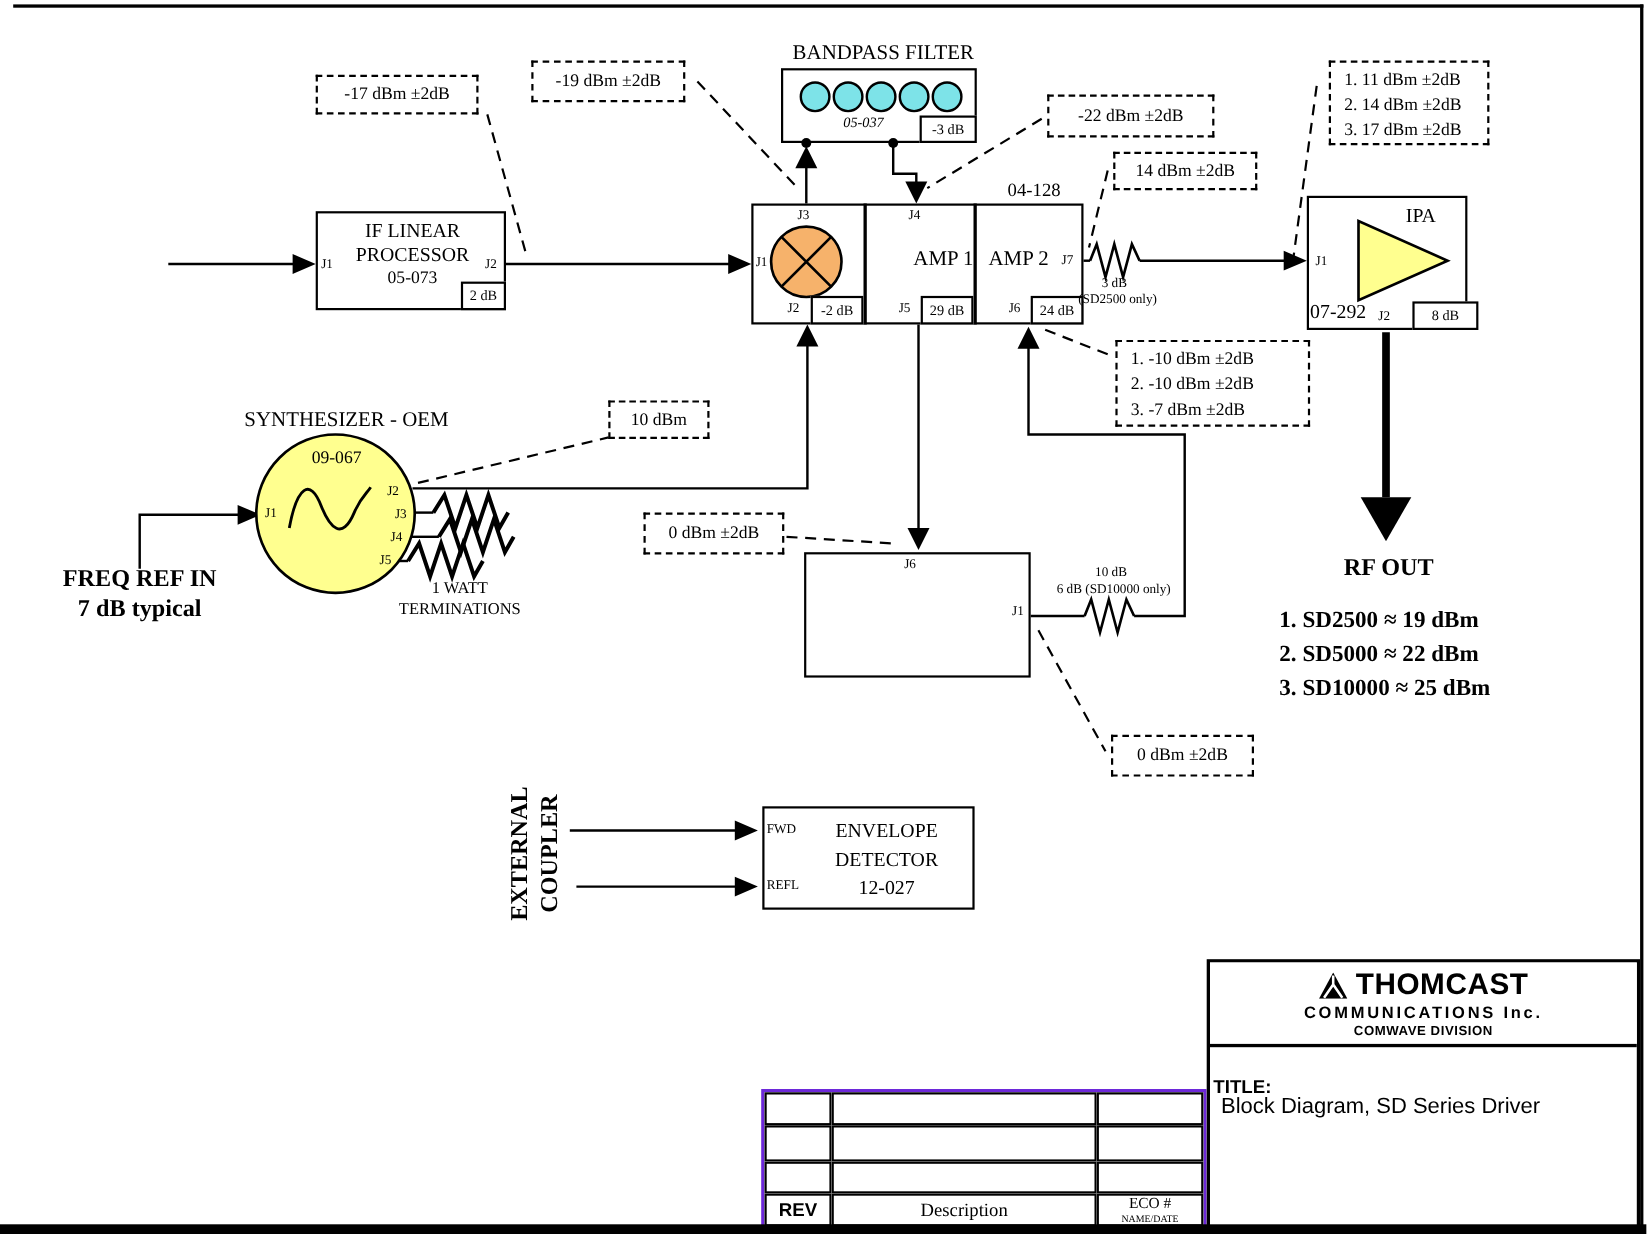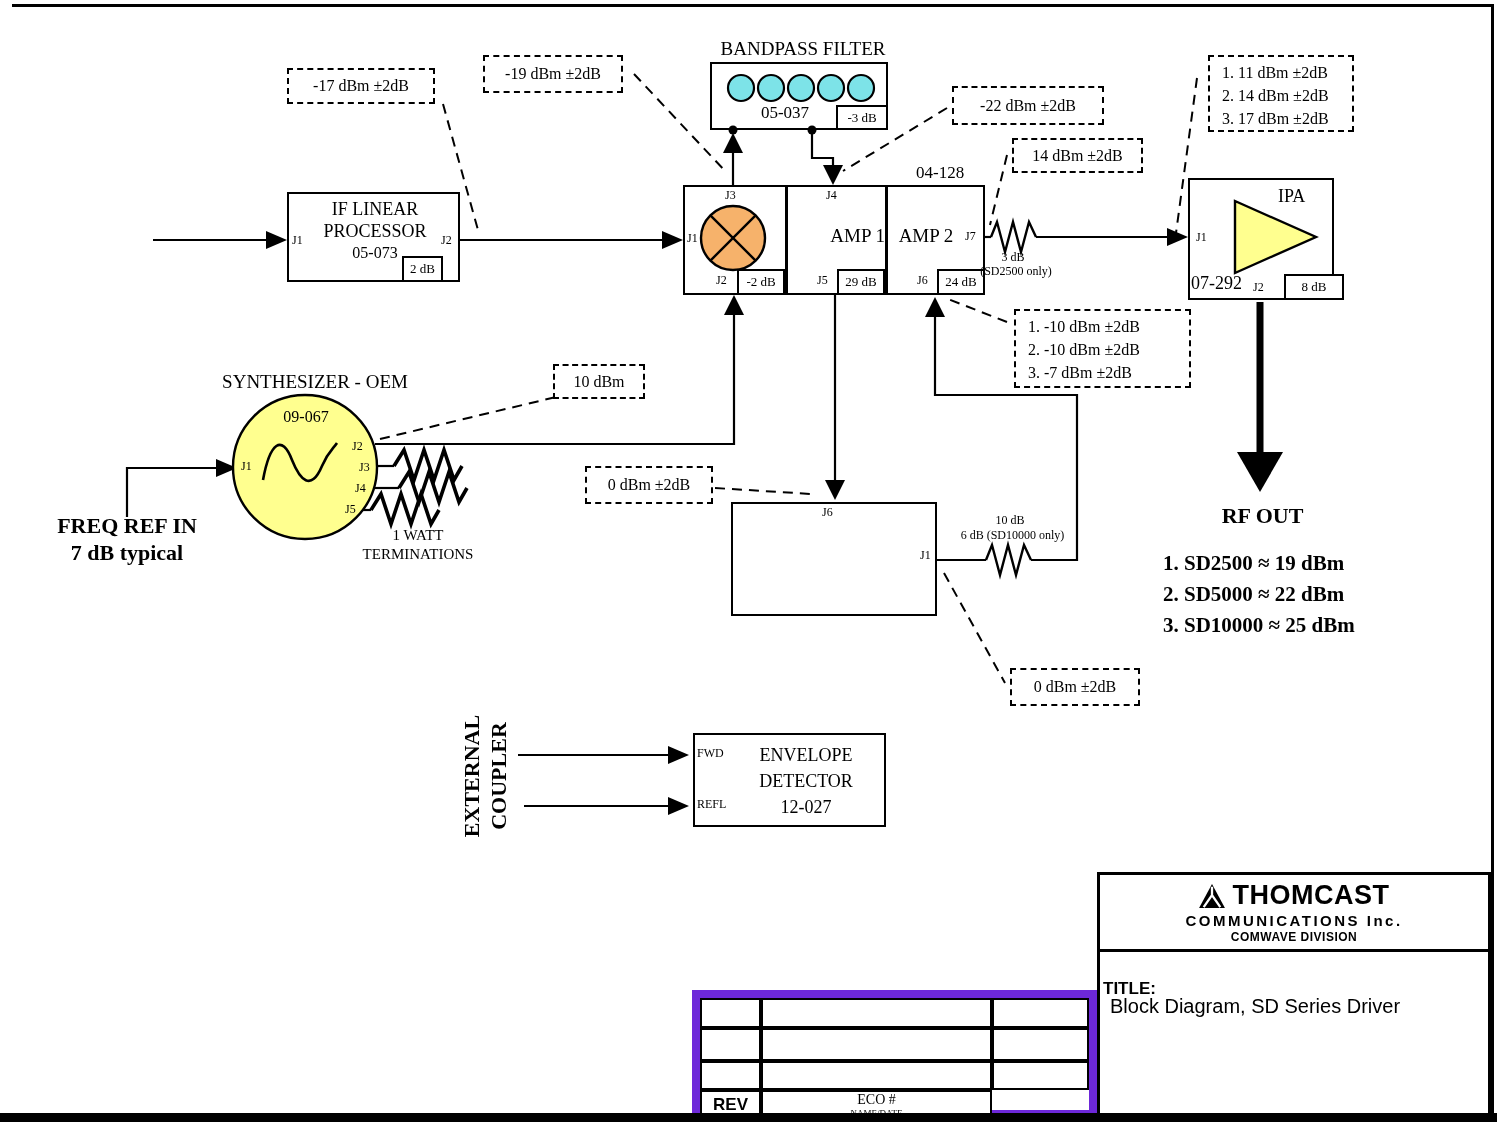--- a/index.html
+++ b/index.html
@@ -125,25 +125,25 @@
   </div>
 
   <div class="abs box" style="left:287px;top:192px;width:173px;height:90px;"></div>
   <div class="abs" style="left:300px;top:198px;width:150px;text-align:center;font-size:18px;line-height:22px;">
     <div>IF LINEAR</div>
     <div>PROCESSOR</div>
     <div style="font-size:16px;">05-073</div>
   </div>
   <div class="abs port" style="left:292px;top:233px;">J1</div>
   <div class="abs port" style="left:441px;top:233px;">J2</div>
-  <div class="abs lossbox" style="left:402px;top:256px;width:41px;height:26px;">2 dB</div>
+  <div class="abs lossbox" style="left:419px;top:256px;width:41px;height:26px;">2 dB</div>
 
   <div class="abs blocktitle" style="left:707px;top:38px;width:192px;">BANDPASS FILTER</div>
   <div class="abs box" style="left:710px;top:62px;width:178px;height:68px;"></div>
-  <div class="abs" style="left:745px;top:103px;width:80px;text-align:center;font-size:17px;">05-037</div>
+  <div class="abs" style="left:745px;top:103px;width:80px;text-align:center;font-size:13px;font-style:italic;">05-037</div>
   <div class="abs lossbox" style="left:836px;top:105px;width:52px;height:25px;">-3 dB</div>
 
   <div class="abs dbox" style="left:287px;top:68px;width:148px;height:36px;">-17 dBm ±2dB</div>
   <div class="abs dbox" style="left:483px;top:55px;width:140px;height:38px;">-19 dBm ±2dB</div>
   <div class="abs dbox" style="left:952px;top:86px;width:152px;height:39px;">-22 dBm ±2dB</div>
   <div class="abs dbox" style="left:1012px;top:138px;width:131px;height:35px;">14 dBm ±2dB</div>
   <div class="abs dbox" style="left:553px;top:364px;width:92px;height:35px;">10 dBm</div>
   <div class="abs dbox" style="left:585px;top:466px;width:128px;height:38px;">0 dBm ±2dB</div>
   <div class="abs dbox" style="left:1010px;top:668px;width:130px;height:38px;">0 dBm ±2dB</div>
   <div class="abs dbox-list" style="left:1208px;top:55px;width:146px;height:77px;">
@@ -217,31 +217,32 @@
 
   <div class="abs box" style="left:693px;top:733px;width:193px;height:94px;"></div>
   <div class="abs port" style="left:697px;top:746px;">FWD</div>
   <div class="abs port" style="left:697px;top:797px;">REFL</div>
   <div class="abs" style="left:733px;top:742px;width:146px;text-align:center;font-size:18px;line-height:26px;">
     <div>ENVELOPE</div>
     <div>DETECTOR</div>
     <div>12-027</div>
   </div>
 
-  <div class="abs" style="left:692px;top:990px;width:405px;height:128px;border:8px solid #6d28d9;background:#fff;display:grid;grid-template-columns:61px 1fr 97px;grid-template-rows:30px 33px 29px 1fr;">
+  <div class="abs" style="left:692px;top:990px;width:405px;height:128px;border:3px solid #6d28d9;background:#fff;display:grid;grid-template-columns:61px 1fr 97px;grid-template-rows:30px 33px 29px 1fr;">
     <div class="rt-cell"></div>
     <div class="rt-cell"></div>
     <div class="rt-cell"></div>
     <div class="rt-cell"></div>
     <div class="rt-cell"></div>
     <div class="rt-cell"></div>
     <div class="rt-cell"></div>
     <div class="rt-cell"></div>
     <div class="rt-cell"></div>
     <div class="rt-cell sans" style="font-weight:bold;font-size:17px;">REV</div>
+    <div class="rt-cell" style="font-size:17px;">Description</div>
     <div class="rt-cell" style="flex-direction:column;">
       <div style="font-size:14px;">ECO #</div>
       <div style="font-size:9px;">NAME/DATE</div>
     </div>
   </div>
 
   <div class="abs" style="left:1097px;top:872px;width:394px;height:246px;border:3px solid #000;background:#fff;"></div>
 
   <div class="abs" style="left:1100px;top:875px;width:388px;height:77px;border-bottom:3px solid #000;background:#fff;display:flex;flex-direction:column;align-items:center;justify-content:center;">
     <div style="display:flex;align-items:center;gap:8px;">

